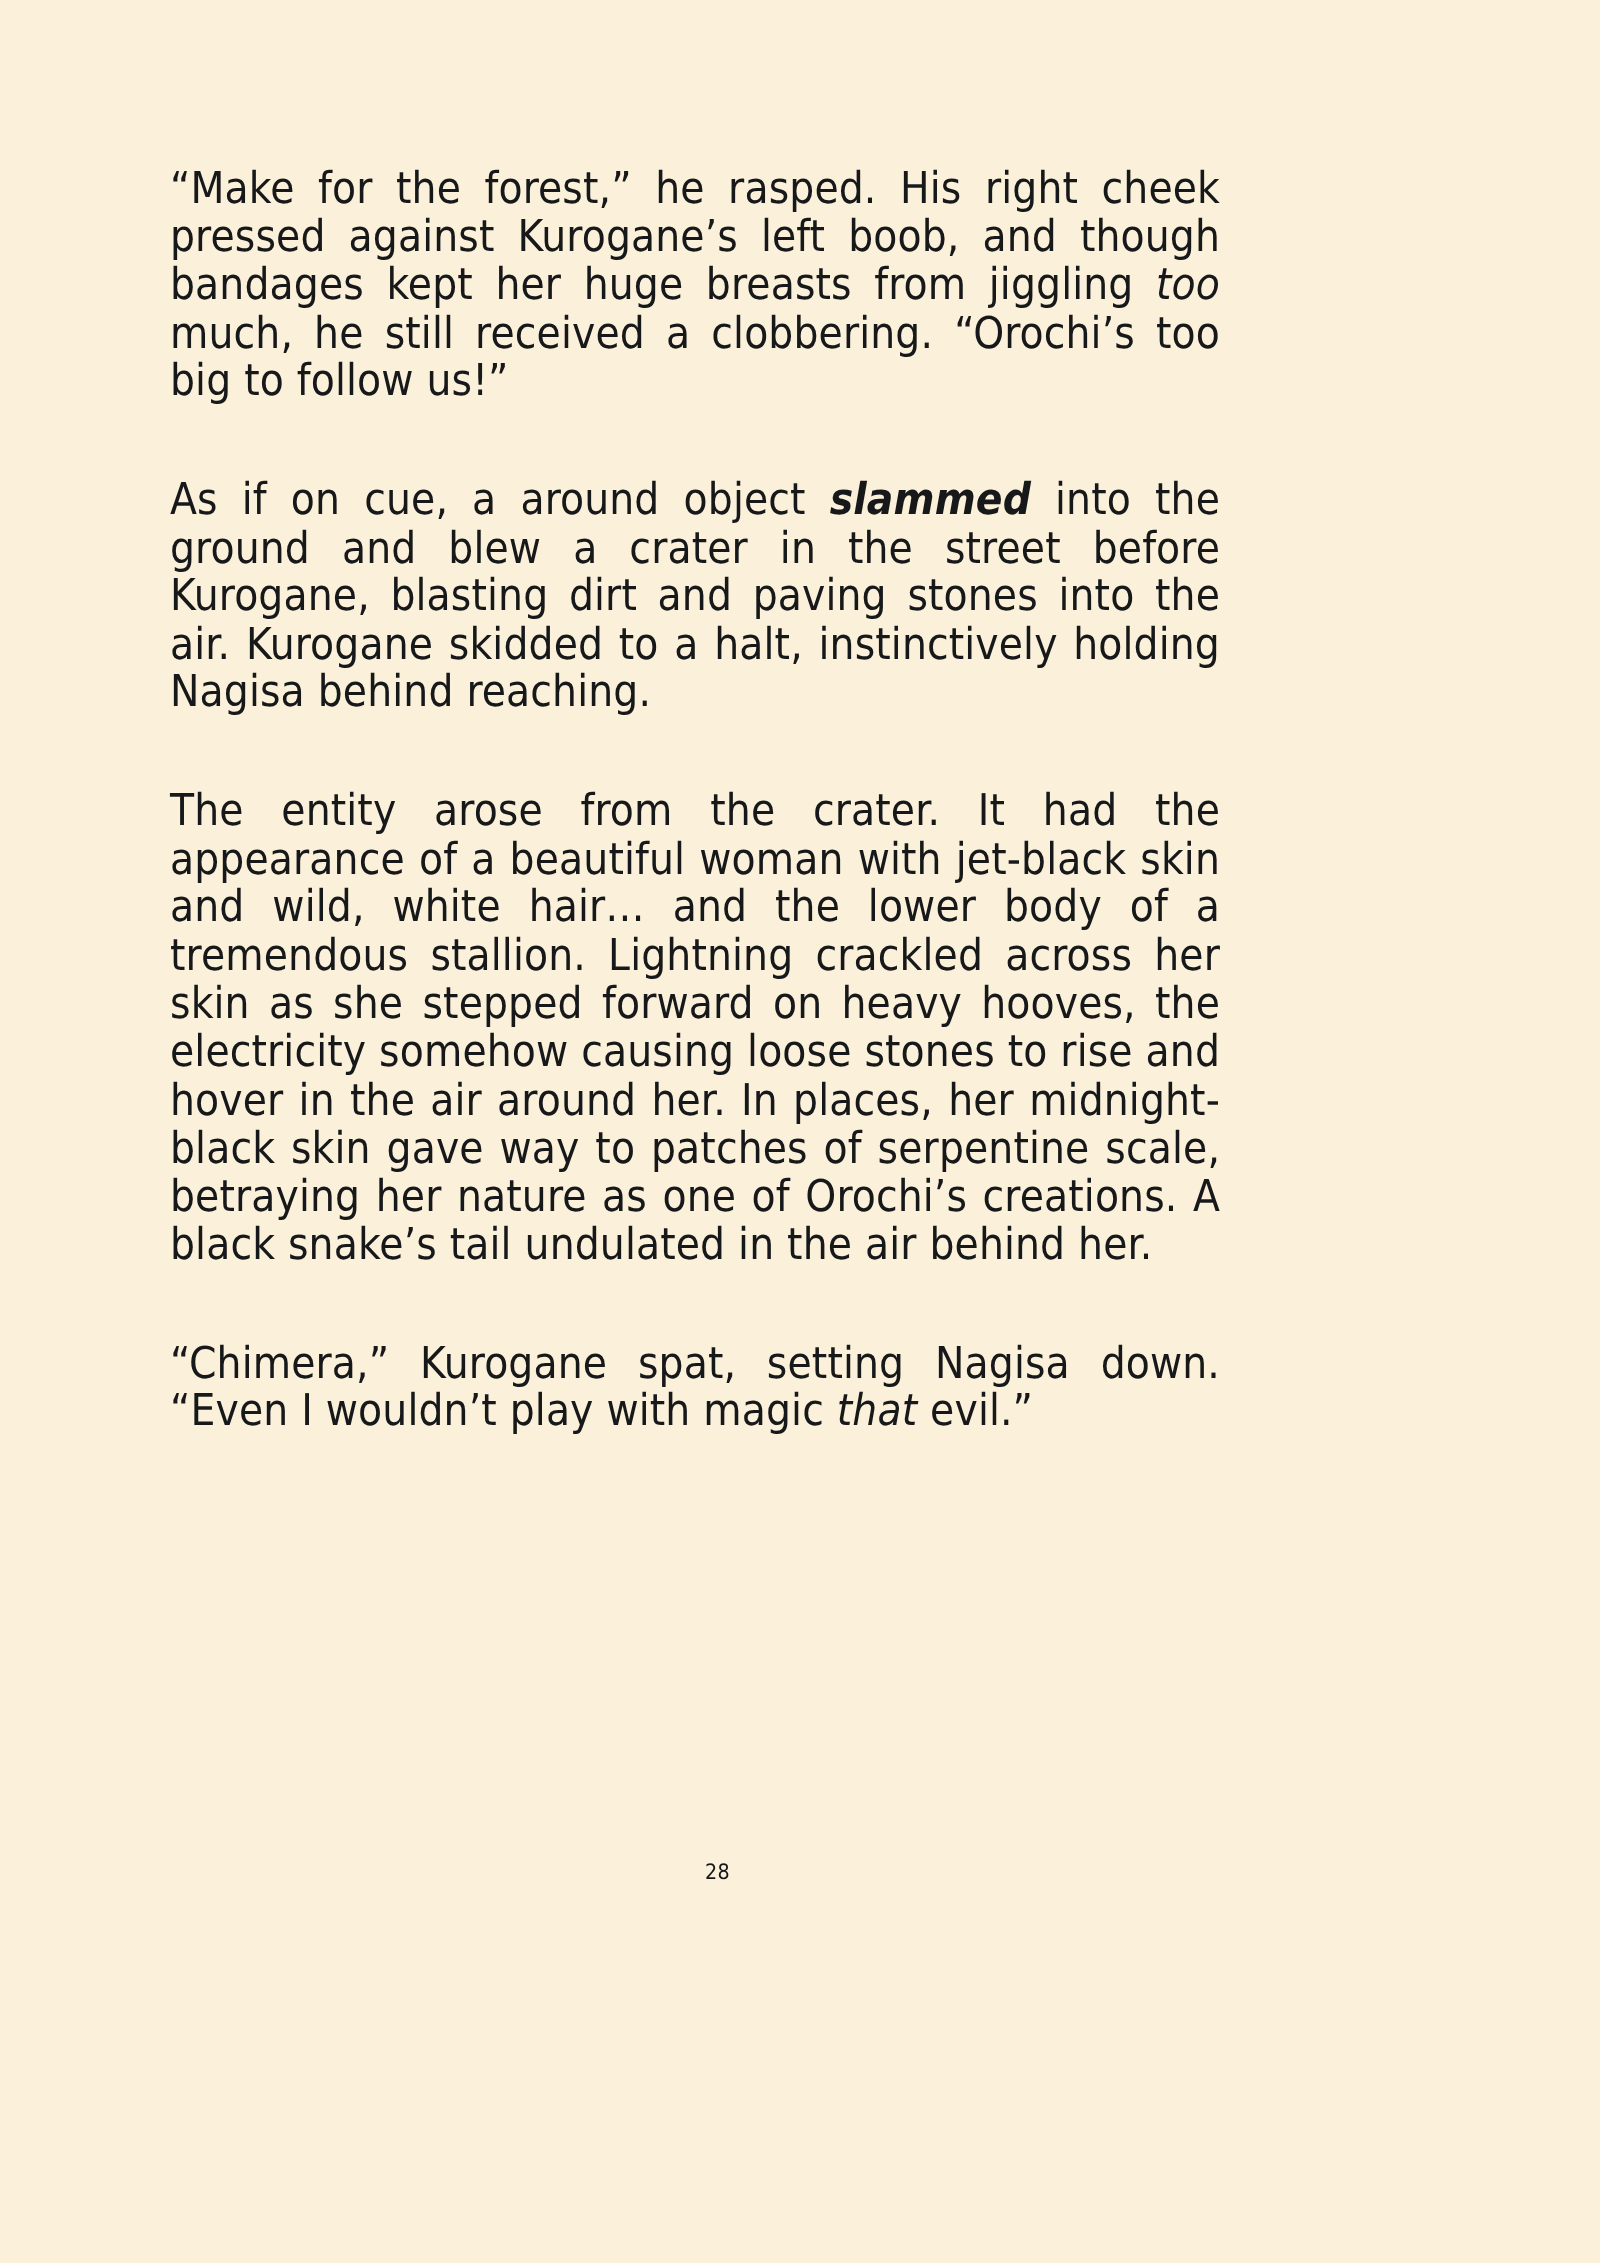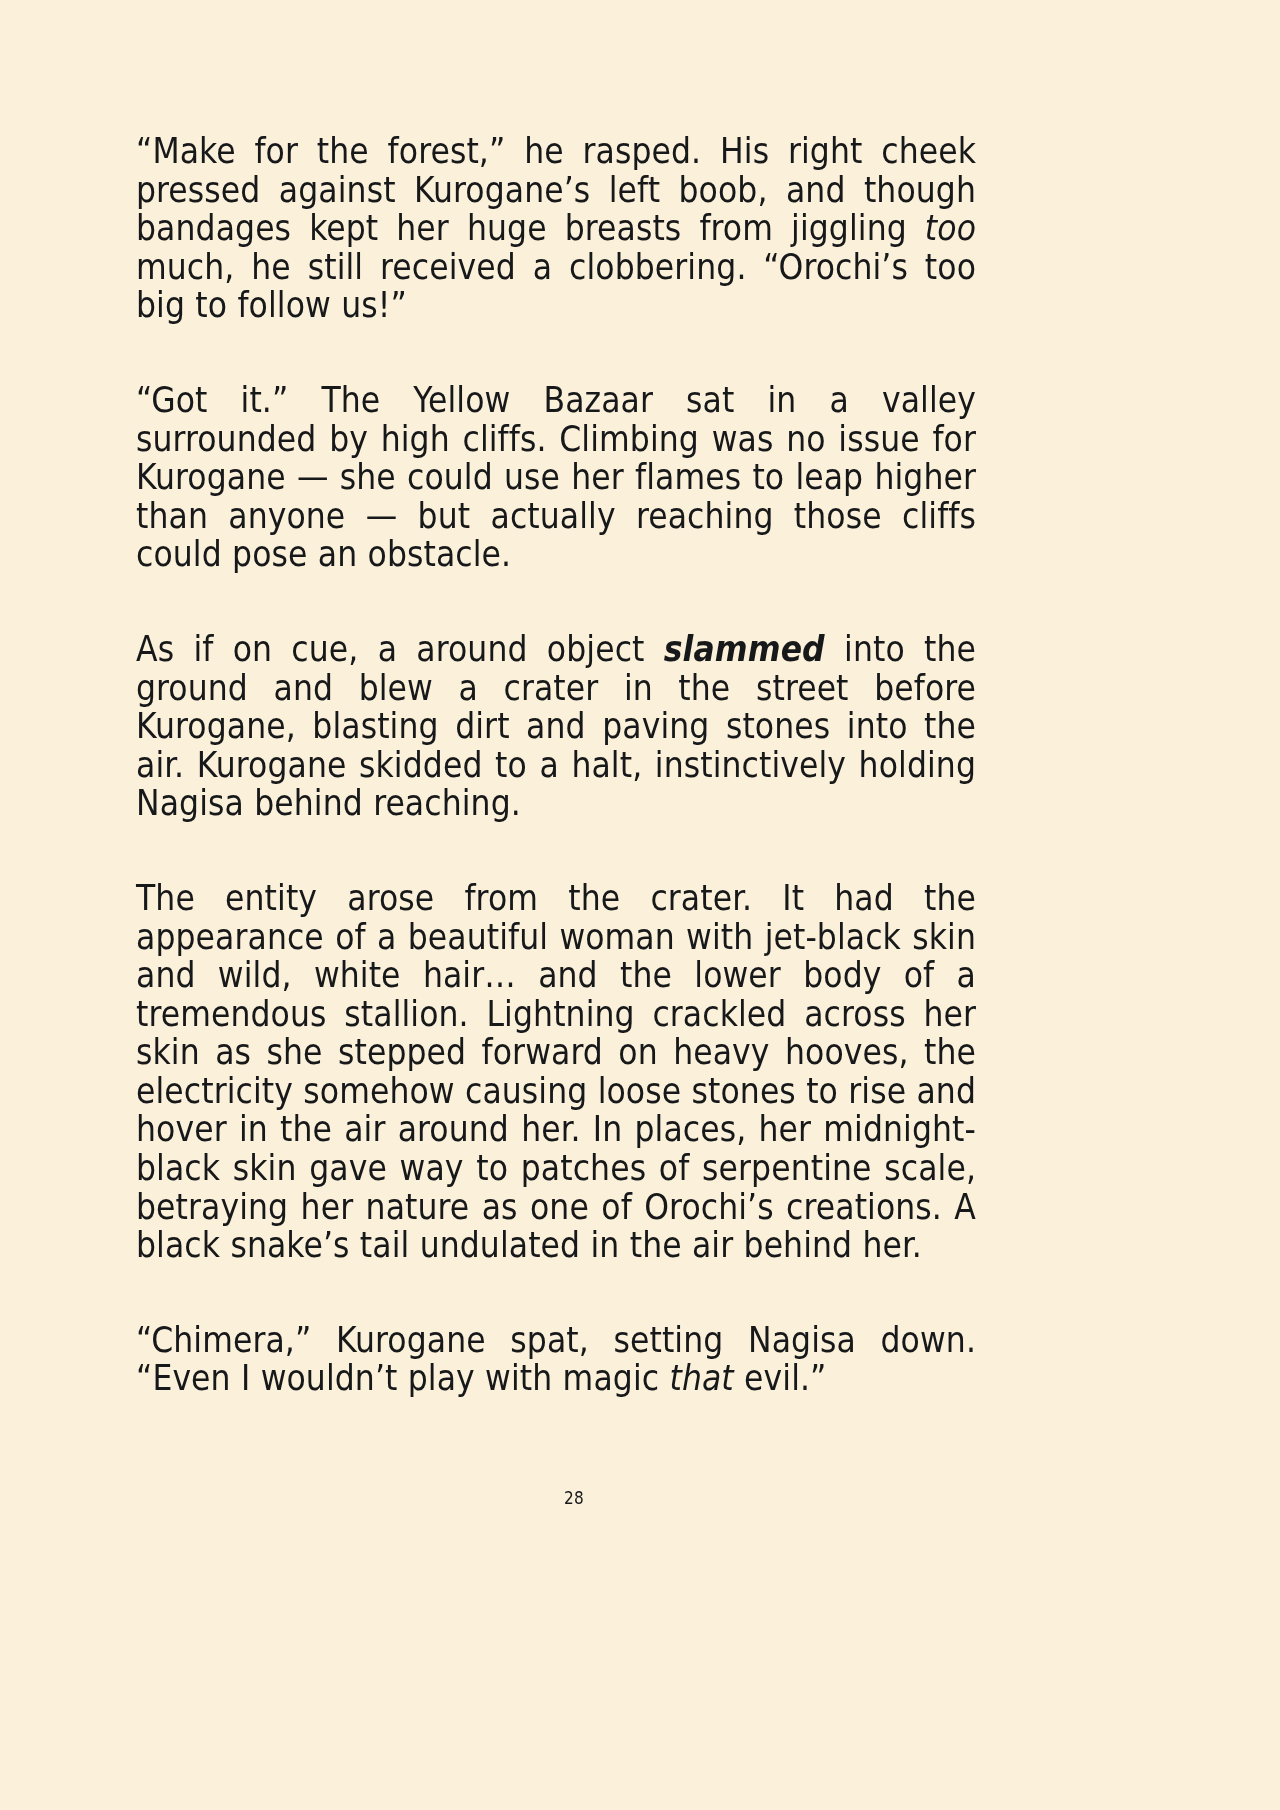--- a/index.html
+++ b/index.html
@@ -66,23 +66,20 @@
 <body>
 
 <div class="page">
 
   <div class="text-column">
 
     <p class="para">
       <span>“Make for the forest,” he rasped. His right cheek pressed against Kurogane’s left boob, and though bandages kept her huge breasts from jiggling </span><em class="it">too</em><span> much, he still received a clobbering. “Orochi’s too big to follow us!”</span>
     </p>
 
-    <p class="para">
-      <span>“Got it.” The Yellow Bazaar sat in a valley surrounded by high cliffs. Climbing was no issue for Kurogane — she could use her flames to leap higher than anyone — but actually reaching those cliffs could pose an obstacle.</span>
-    </p>
 
     <p class="para">
       <span>As if on cue, a around object </span><em class="bolditalic">slammed</em><span> into the ground and blew a crater in the street before Kurogane, blasting dirt and paving stones into the air. Kurogane skidded to a halt, instinctively holding Nagisa behind reaching.</span>
     </p>
 
     <p class="para">
       <span>The entity arose from the crater. It had the appearance of a beautiful woman with jet-black skin and wild, white hair… and the lower body of a tremendous stallion. Lightning crackled across her skin as she stepped forward on heavy hooves, the electricity somehow causing loose stones to rise and hover in the air around her. In places, her midnight-black skin gave way to patches of serpentine scale, betraying her nature as one of Orochi’s creations. A black snake’s tail undulated in the air behind her.</span>
     </p>
 
     <p class="para">

